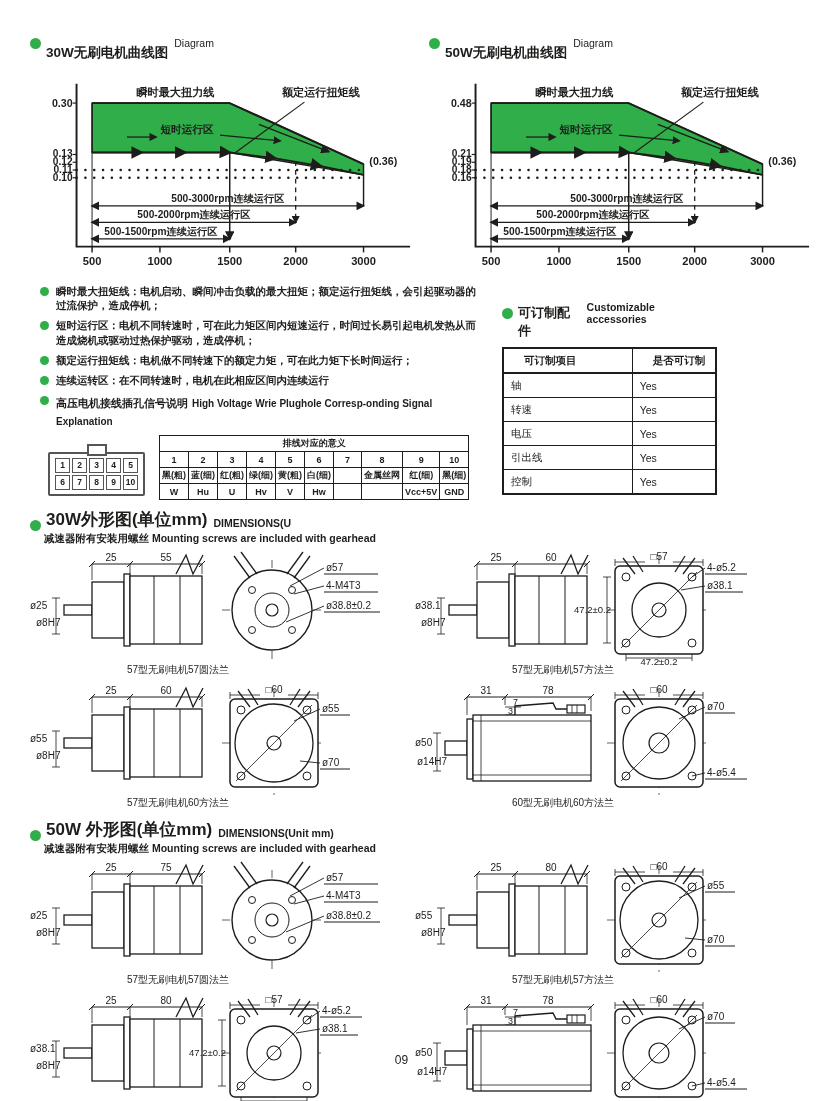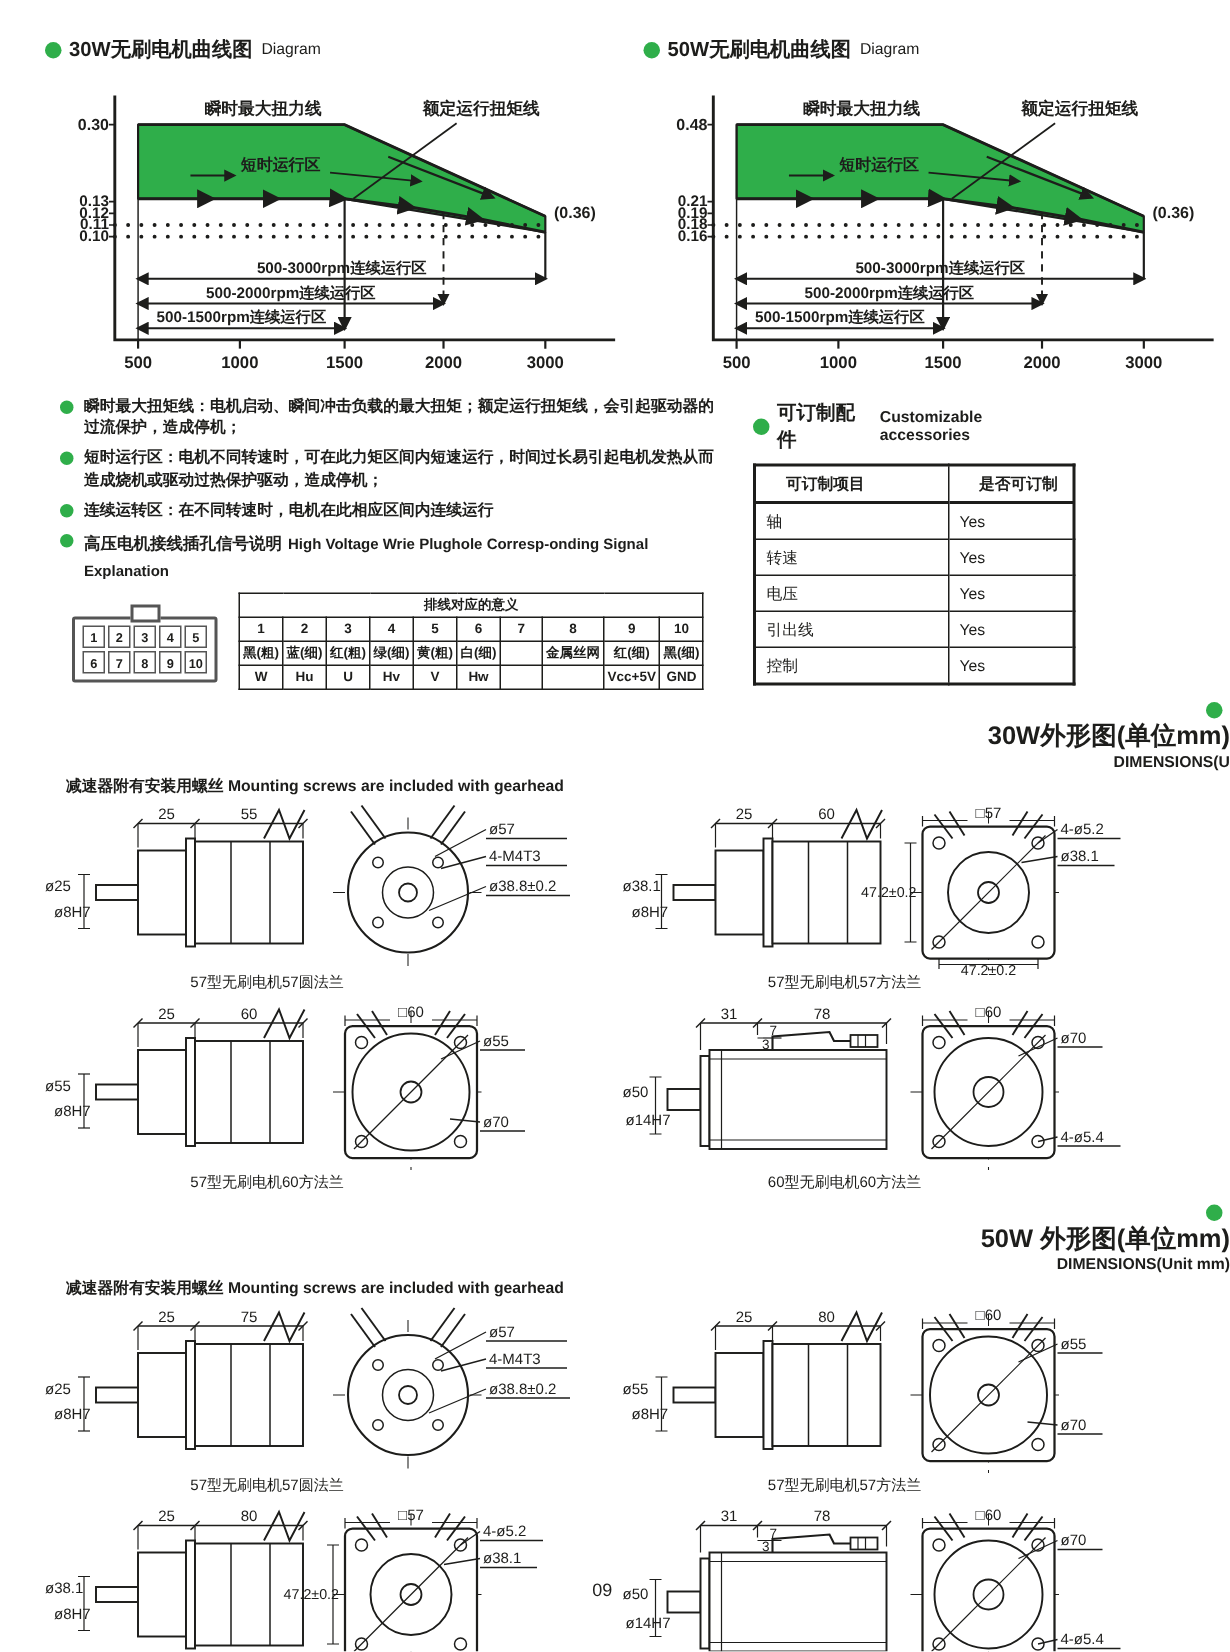--- a/index.html
+++ b/index.html
@@ -6,21 +6,21 @@
   body{font-family:"Liberation Sans","DejaVu Sans",sans-serif;color:#1d1d1b;}
   .page{position:relative;width:820px;height:1101px;background:#fff;overflow:hidden;}
 
   .dot{display:inline-block;width:9px;height:9px;border-radius:50%;background:#2fae4a;}
   .dot.big{width:11px;height:11px;margin-right:5px;flex:0 0 11px;}
   .dot.sm{flex:0 0 9px;margin:3px 7px 0 0;}
 
   .charts-row{display:flex;gap:14px;margin:24px 0 0 30px;}
   .chart-block{width:385px;}
   .sec-title{display:flex;align-items:center;margin:0 0 2px 0;}
-  .sec-title .cn{font-size:13.5px;font-weight:bold;}
+  .sec-title .cn{font-size:13.5px;font-weight:bold;margin-top:20px;}
   .sec-title .en{font-size:10.5px;font-weight:normal;margin-left:6px;}
   svg.torque-chart{width:383px;height:212px;display:block;}
 
   .mid-row{display:flex;margin:4px 0 0 40px;}
   .notes-col{width:438px;}
   ul.notes{list-style:none;margin:4px 0 0 0;padding:0;}
   ul.notes li{display:flex;align-items:flex-start;margin-bottom:6px;}
   .note-text{font-size:10.5px;font-weight:600;line-height:1.35;}
   .note-head .cn{font-size:11px;font-weight:bold;}
   .note-head .en{font-size:10px;font-weight:bold;margin-left:4px;}
@@ -31,31 +31,31 @@
   .conn-row{display:flex;}
   .conn-cell{width:13px;height:13px;border:1.5px solid #555;font-size:8.5px;font-weight:bold;display:flex;align-items:center;justify-content:center;margin:1px;}
 
   table.wiring-table{border-collapse:collapse;}
   table.wiring-table td{border:1.3px solid #1d1d1b;text-align:center;font-size:9px;font-weight:bold;padding:1px 2px;min-width:23px;height:13px;}
   td.wt-cap{font-size:10.5px;}
   td.wt-color{font-size:8px;}
 
   .acc-col{margin-left:24px;width:215px;}
   .acc-title{display:flex;align-items:center;margin:6px 0 0 0;}
-  .acc-title .cn{font-size:13px;font-weight:bold;}
+  .acc-title .cn{font-size:13px;font-weight:bold;margin-top:18px;}
   .acc-title .en{font-size:10.5px;font-weight:bold;margin-left:4px;}
   table.acc{border-collapse:collapse;border:2px solid #1d1d1b;margin-top:7px;}
   table.acc th,table.acc td{font-size:10.5px;padding:4.5px 7px;text-align:left;}
   table.acc th{border-bottom:2px solid #1d1d1b;padding-left:20px;}
   table.acc td{border-top:1.2px solid #1d1d1b;}
   table.acc th:first-child,table.acc td:first-child{width:106px;}
   table.acc th:last-child,table.acc td:last-child{border-left:1.5px solid #1d1d1b;width:58px;}
 
   .dims-section{margin:8px 0 0 30px;}
-  .dims-title{display:flex;align-items:flex-end;margin:6px 0 0 0;flex-direction:column;}
+  .dims-title{display:flex;align-items:flex-end;margin:6px 0 0 0;}
   .dims-title .cn{font-size:17px;font-weight:bold;}
   .dims-title .en{font-size:10.5px;font-weight:bold;margin:0 0 2px 6px;}
   .subtitle{font-size:10.5px;font-weight:bold;margin:1px 16px 2px 14px;}
   .draw-grid{display:grid;grid-template-columns:385px 365px;row-gap:4px;margin-top:2px;}
   svg.drawing{width:350px;height:118px;display:block;}
   .draw-caption{font-size:10px;width:240px;text-align:center;margin:-3px 0 0 28px;}
 
   .page-num{position:absolute;left:0;right:17px;bottom:34px;text-align:center;font-size:12px;}
 </style>
 </head>
@@ -188,20 +188,24 @@
         <li>
             <span class="dot sm"></span>
             <span class="note-text">瞬时最大扭矩线：电机启动、瞬间冲击负载的最大扭矩；额定运行扭矩线，会引起驱动器的过流保护，造成停机；</span>
           </li>
         <li>
             <span class="dot sm"></span>
             <span class="note-text">短时运行区：电机不同转速时，可在此力矩区间内短速运行，时间过长易引起电机发热从而造成烧机或驱动过热保护驱动，造成停机；</span>
           </li>
         <li>
             <span class="dot sm"></span>
+            <span class="note-text">额定运行扭矩线：电机做不同转速下的额定力矩，可在此力矩下长时间运行；</span>
+          </li>
+        <li>
+            <span class="dot sm"></span>
             <span class="note-text">连续运转区：在不同转速时，电机在此相应区间内连续运行</span>
           </li>
         <li class="note-head">
             <span class="dot sm"></span>
             <span><span class="cn">高压电机接线插孔信号说明</span><span class="en">High Voltage Wrie Plughole Corresp-onding Signal Explanation</span></span>
           </li>
       </ul>
       <div class="wiring-row">
         <div class="connector" id="connector">
             <div class="conn-row">

